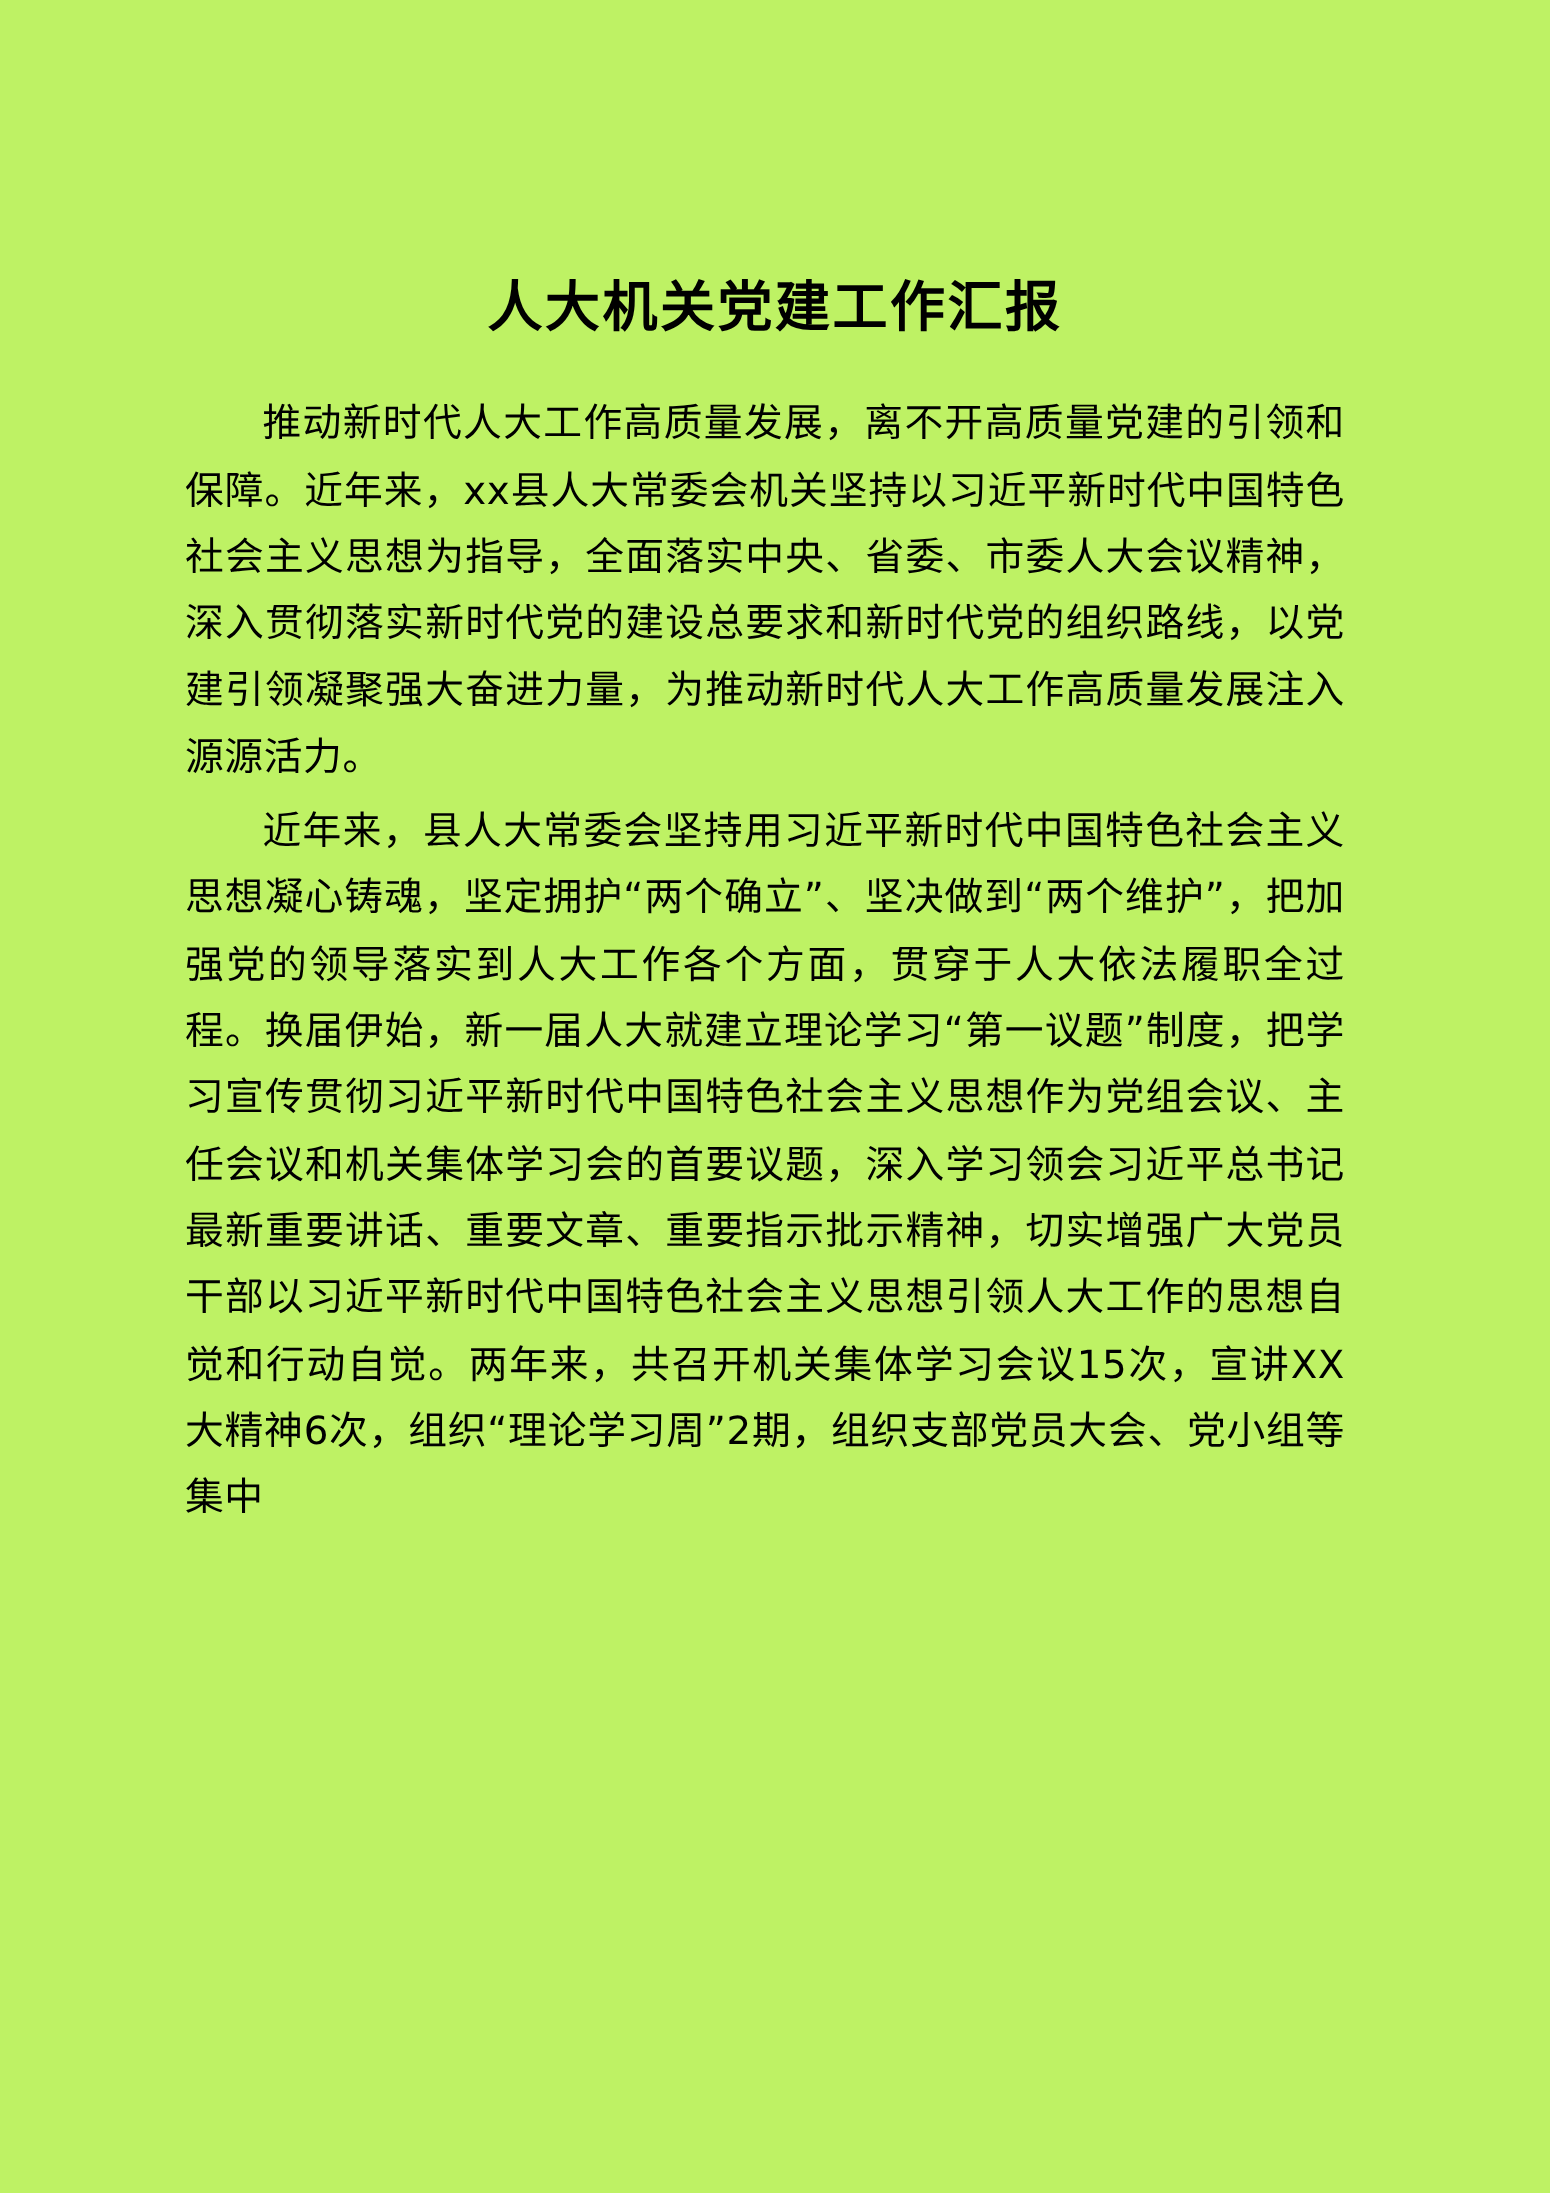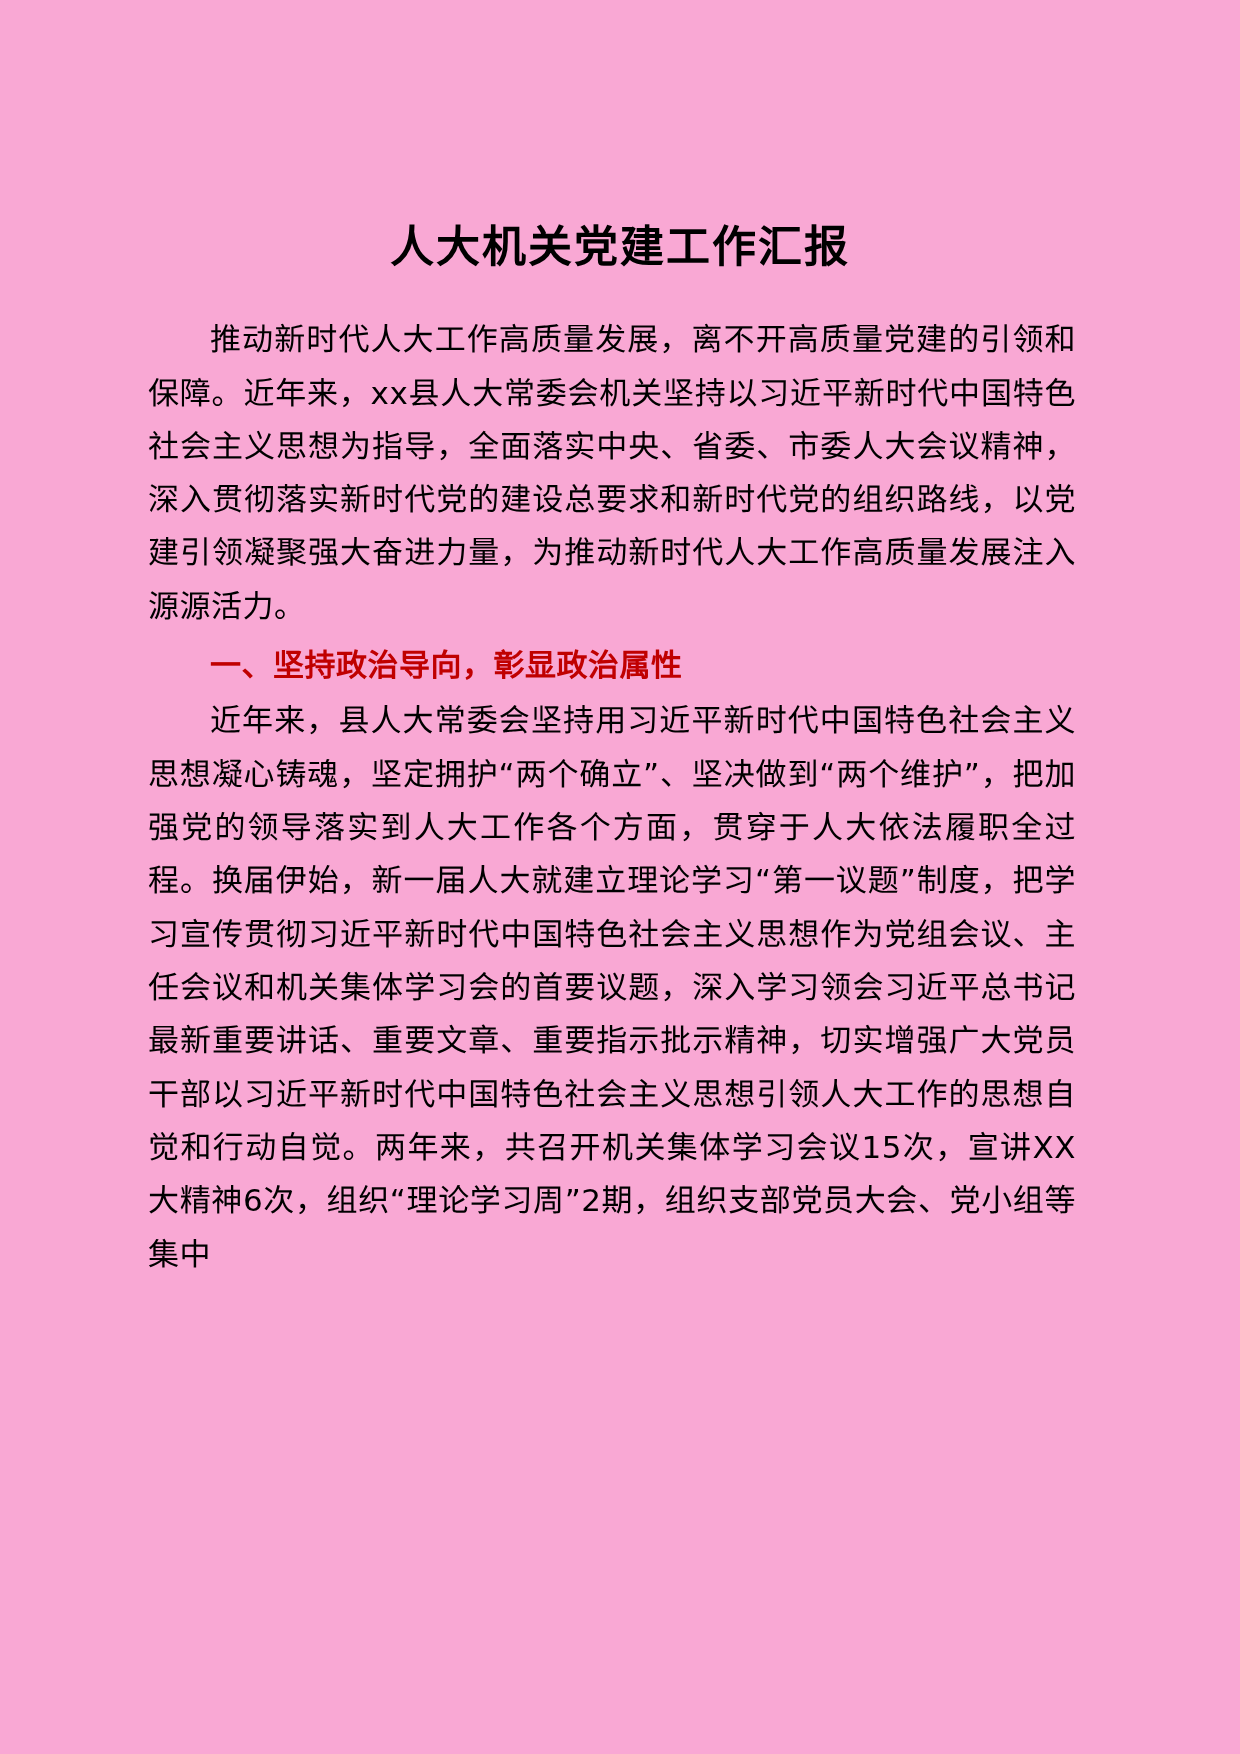--- a/index.html
+++ b/index.html
@@ -13,21 +13,21 @@
     height: 1754px;
     font-family: "DejaVu Sans", "Liberation Sans", sans-serif;
     color: #000000;
     overflow: hidden;
   }
   .page {
     box-sizing: border-box;
     width: 1240px;
     height: 1754px;
     padding: 218px 148px 60px 148px;
-    background: #f9a8d4;
+    background: #bef264;
   }
   .doc-title {
     font-size: 44px;
     font-weight: bold;
     text-align: center;
     letter-spacing: 2px;
     line-height: 1.3;
     margin: 0 0 38px 0;
     color: #000000;
   }
@@ -53,17 +53,16 @@
 </style>
 </head>
 <body>
 
 <div class="page">
 
   <h1 class="doc-title">人大机关党建工作汇报</h1>
 
   <p class="para">推动新时代人大工作高质量发展，离不开高质量党建的引领和保障。近年来，xx县人大常委会机关坚持以习近平新时代中国特色社会主义思想为指导，全面落实中央、省委、市委人大会议精神，深入贯彻落实新时代党的建设总要求和新时代党的组织路线，以党建引领凝聚强大奋进力量，为推动新时代人大工作高质量发展注入源源活力。</p>
 
-  <p class="heading">一、坚持政治导向，彰显政治属性</p>
 
   <p class="para">近年来，县人大常委会坚持用习近平新时代中国特色社会主义思想凝心铸魂，坚定拥护“两个确立”、坚决做到“两个维护”，把加强党的领导落实到人大工作各个方面，贯穿于人大依法履职全过程。换届伊始，新一届人大就建立理论学习“第一议题”制度，把学习宣传贯彻习近平新时代中国特色社会主义思想作为党组会议、主任会议和机关集体学习会的首要议题，深入学习领会习近平总书记最新重要讲话、重要文章、重要指示批示精神，切实增强广大党员干部以习近平新时代中国特色社会主义思想引领人大工作的思想自觉和行动自觉。两年来，共召开机关集体学习会议15次，宣讲XX大精神6次，组织“理论学习周”2期，组织支部党员大会、党小组等集中</p>
 
 </div>
 
 </body></html>

